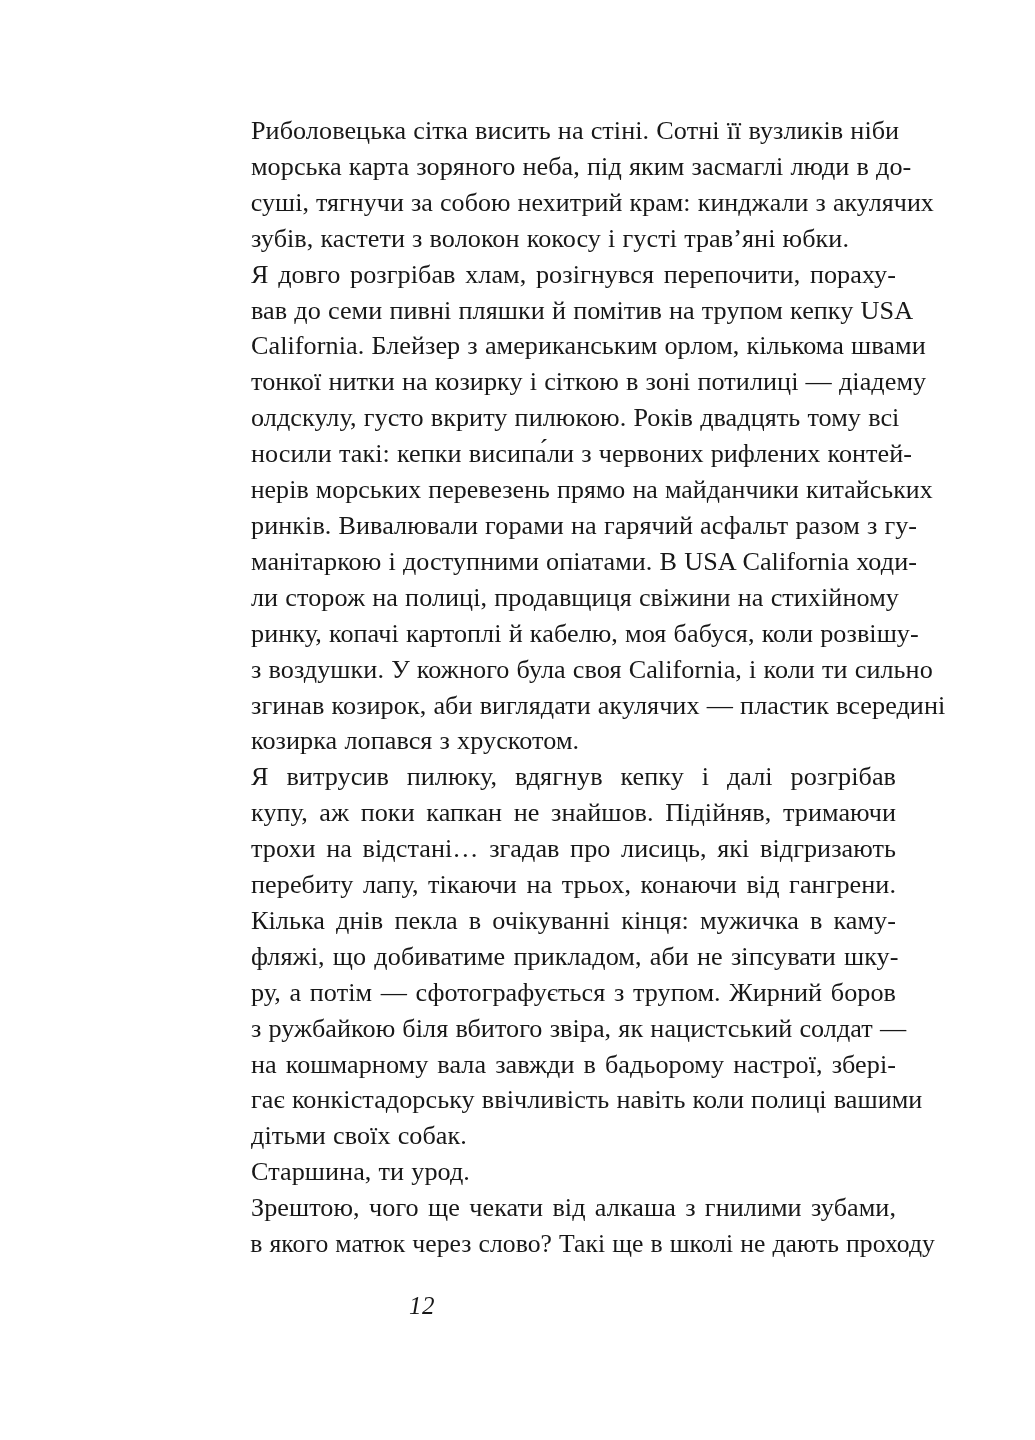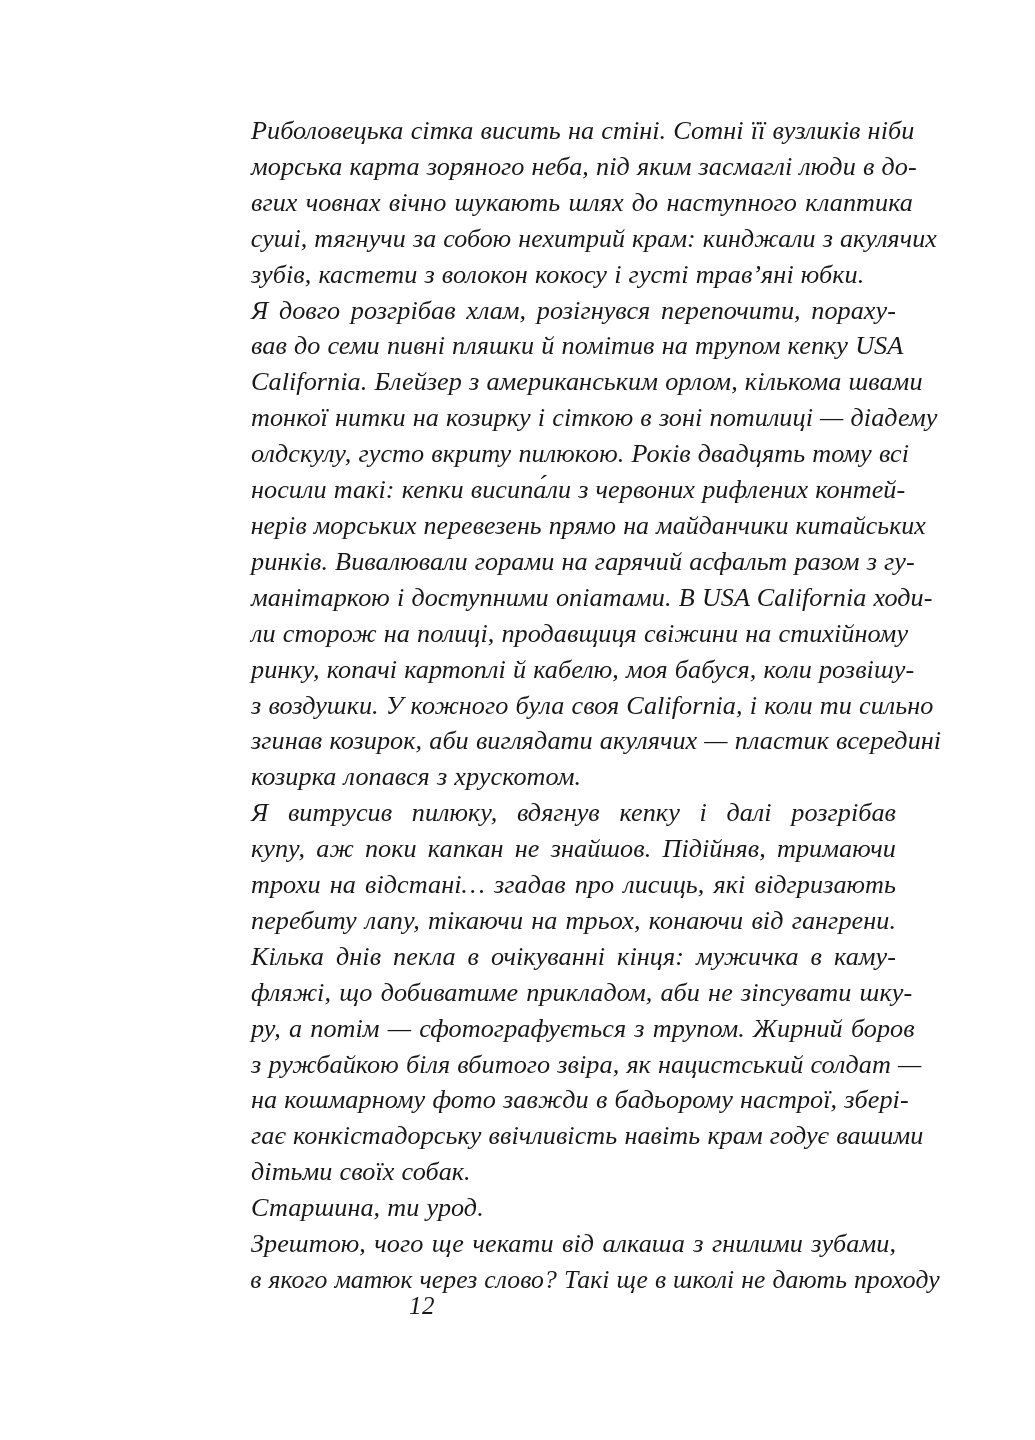--- a/index.html
+++ b/index.html
@@ -37,21 +37,20 @@
   .para {
     margin: 0;
     text-align: justify;
     text-justify: inter-word;
     font-size: 26.2px;
     line-height: 35.9px;
     text-indent: 34px;
     hyphens: manual;
     word-spacing: 0.02em;
     letter-spacing: 0.002em;
-    font-style: italic;
   }
 
   
   .line {
     display: block;
     text-align: justify;
     text-align-last: justify;
     white-space: nowrap;
   }
   .line.indent {
@@ -81,21 +80,20 @@
 </head>
 <body>
 
 <div class="page">
 
   <div class="text-block">
 
     <p class="para">
       <span class="line indent">Риболовецька сітка висить на стіні. Сотні її вузликів ніби</span>
       <span class="line">морська карта зоряного неба, під яким засмаглі люди в до-</span>
-      <span class="line loose">вгих човнах вічно шукають шлях до наступного клаптика</span>
       <span class="line" style="transform-origin: left center; display: inline-block; transform: scaleX(0.992826); width: 683.906px;">суші, тягнучи за собою нехитрий крам: кинджали з акулячих</span>
       <span class="line last">зубів, кастети з волокон кокосу і густі трав’яні юбки.</span>
     </p>
 
     <p class="para">
       <span class="line indent">Я довго розгрібав хлам, розігнувся перепочити, пораху-</span>
       <span class="line">вав до семи пивні пляшки й помітив на трупом кепку USA</span>
       <span class="line">California. Блейзер з американським орлом, кількома швами</span>
       <span class="line">тонкої нитки на козирку і сіткою в зоні потилиці — діадему</span>
       <span class="line">олдскулу, густо вкриту пилюкою. Років двадцять тому всі</span>
@@ -112,22 +110,22 @@
 
     <p class="para">
       <span class="line indent loose">Я витрусив пилюку, вдягнув кепку і далі розгрібав</span>
       <span class="line loose">купу, аж поки капкан не знайшов. Підійняв, тримаючи</span>
       <span class="line loose">трохи на відстані… згадав про лисиць, які відгризають</span>
       <span class="line loose">перебиту лапу, тікаючи на трьох, конаючи від гангрени.</span>
       <span class="line loose">Кілька днів пекла в очікуванні кінця: мужичка в каму-</span>
       <span class="line loose">фляжі, що добиватиме прикладом, аби не зіпсувати шку-</span>
       <span class="line loose">ру, а потім — сфотографується з трупом. Жирний боров</span>
       <span class="line">з ружбайкою біля вбитого звіра, як нацистський солдат —</span>
-      <span class="line">на кошмарному фото завжди в бадьорому настрої, збері-</span>
-      <span class="line">гає конкістадорську ввічливість навіть крам годує вашими</span>
+      <span class="line">на кошмарному вала завжди в бадьорому настрої, збері-</span>
+      <span class="line">гає конкістадорську ввічливість навіть коли полиці вашими</span>
       <span class="line last">дітьми своїх собак.</span>
     </p>
 
     <p class="para">
       <span class="line indent last">Старшина, ти урод.</span>
     </p>
 
     <p class="para">
       <span class="line indent">Зрештою, чого ще чекати від алкаша з гнилими зубами,</span>
       <span class="line last" style="transform-origin: left center; display: inline-block; transform: scaleX(0.980528); width: 692.484px;">в якого матюк через слово? Такі ще в школі не дають проходу</span>

